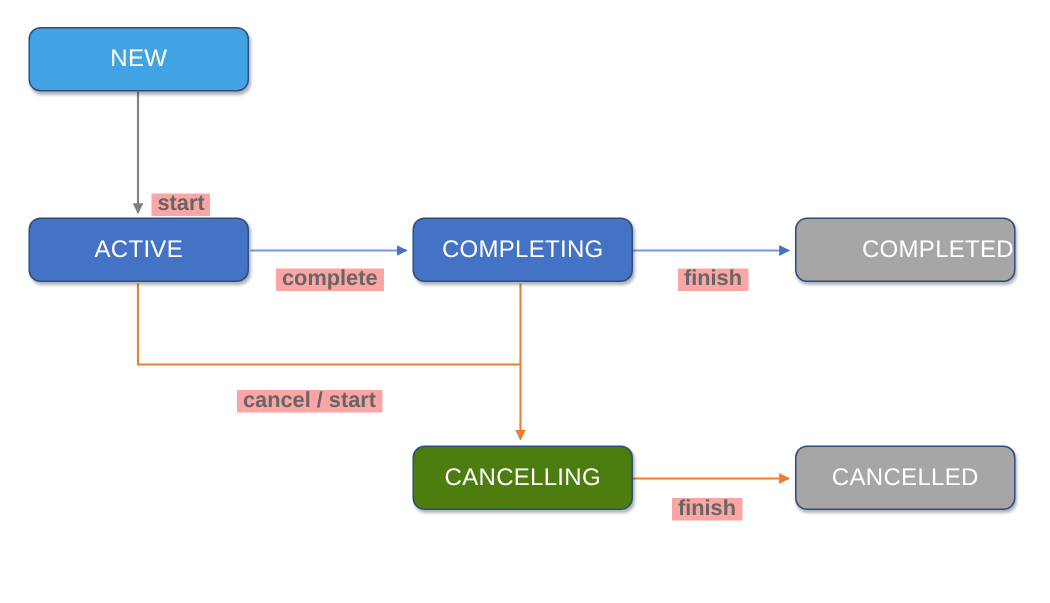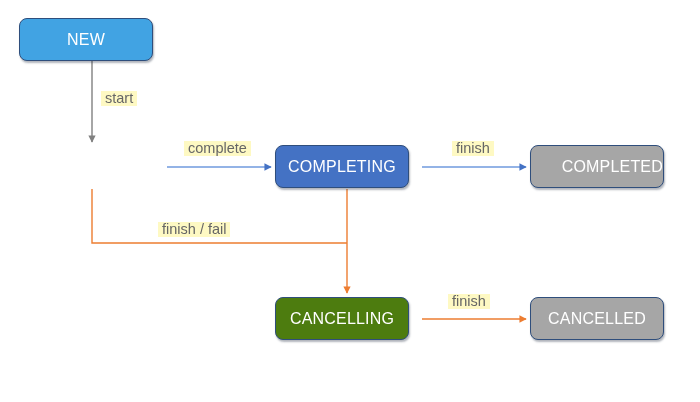--- a/index.html
+++ b/index.html
@@ -21,21 +21,21 @@
     position: absolute;
     left: 0;
     top: 0;
     width: 700px;
     height: 402px;
     pointer-events: none;
   }
   .node {
     position: absolute;
     box-sizing: border-box;
-    width: 134px;
+    width: 147px;
     height: 43px;
     border: 1px solid #2f4e7c;
     border-radius: 8px;
     display: flex;
     align-items: center;
     justify-content: center;
     color: #ffffff;
     font-size: 16px;
     font-weight: 400;
     letter-spacing: 0.2px;
@@ -47,25 +47,26 @@
   .node-active   { left: 19px;  top: 145px; background: #4472c4; }
   .node-completing { left: 275px; top: 145px; background: #4472c4; align-items: center; }
   .node-completed  { left: 530px; top: 145px; background: #a6a6a6; justify-content: flex-end; }
   .node-cancelling { left: 275px; top: 297px; background: #4d7c0f; }
   .node-cancelled  { left: 530px; top: 297px; background: #a6a6a6; align-items: center; }
 
   .edge-label {
     position: absolute;
     color: #666666;
     font-size: 14.5px;
-    font-weight: normal;
+    font-weight: bold;
     line-height: 1;
     white-space: nowrap;
-    background: #fef9c3;
+    background: #fca5a5;
     padding: 0 4px;
+    margin-top: 38px;
   }
   .lbl-start      { left: 101px; top: 91px; }
   .lbl-complete   { left: 184px; top: 141px; }
   .lbl-finish-top { left: 452px; top: 141px; }
   .lbl-cancelfail { left: 158px; top: 222px; }
   .lbl-finish-bot { left: 448px; top: 294px; }
 </style>
 </head>
 <body>
 
@@ -93,36 +94,39 @@
     <path d="M 92 189 L 92 243 L 347 243" stroke="#ed7d31" stroke-width="1.4" fill="none"></path>
     <path d="M 347 189 L 347 293" stroke="#ed7d31" stroke-width="1.4" fill="none" marker-end="url(#arw-orange)"></path>
 
     <path d="M 422 319 L 526 319" stroke="#ed7d31" stroke-width="1.4" fill="none" marker-end="url(#arw-orange)"></path>
   </svg>
 
   <div class="node node-new">
     <span>NEW</span>
   </div>
 
+  <div class="node node-active">
+    <span>ACTIVE</span>
+  </div>
 
   <div class="node node-completing">
     <span>COMPLETING</span>
   </div>
 
   <div class="node node-completed">
     <span>COMPLETED</span>
   </div>
 
   <div class="node node-cancelling">
     <span>CANCELLING</span>
   </div>
 
   <div class="node node-cancelled">
     <span>CANCELLED</span>
   </div>
 
   <div class="edge-label lbl-start">start</div>
   <div class="edge-label lbl-complete">complete</div>
   <div class="edge-label lbl-finish-top">finish</div>
-  <div class="edge-label lbl-cancelfail">finish / fail</div>
+  <div class="edge-label lbl-cancelfail">cancel / start</div>
   <div class="edge-label lbl-finish-bot">finish</div>
 
 </div>
 
 </body></html>

